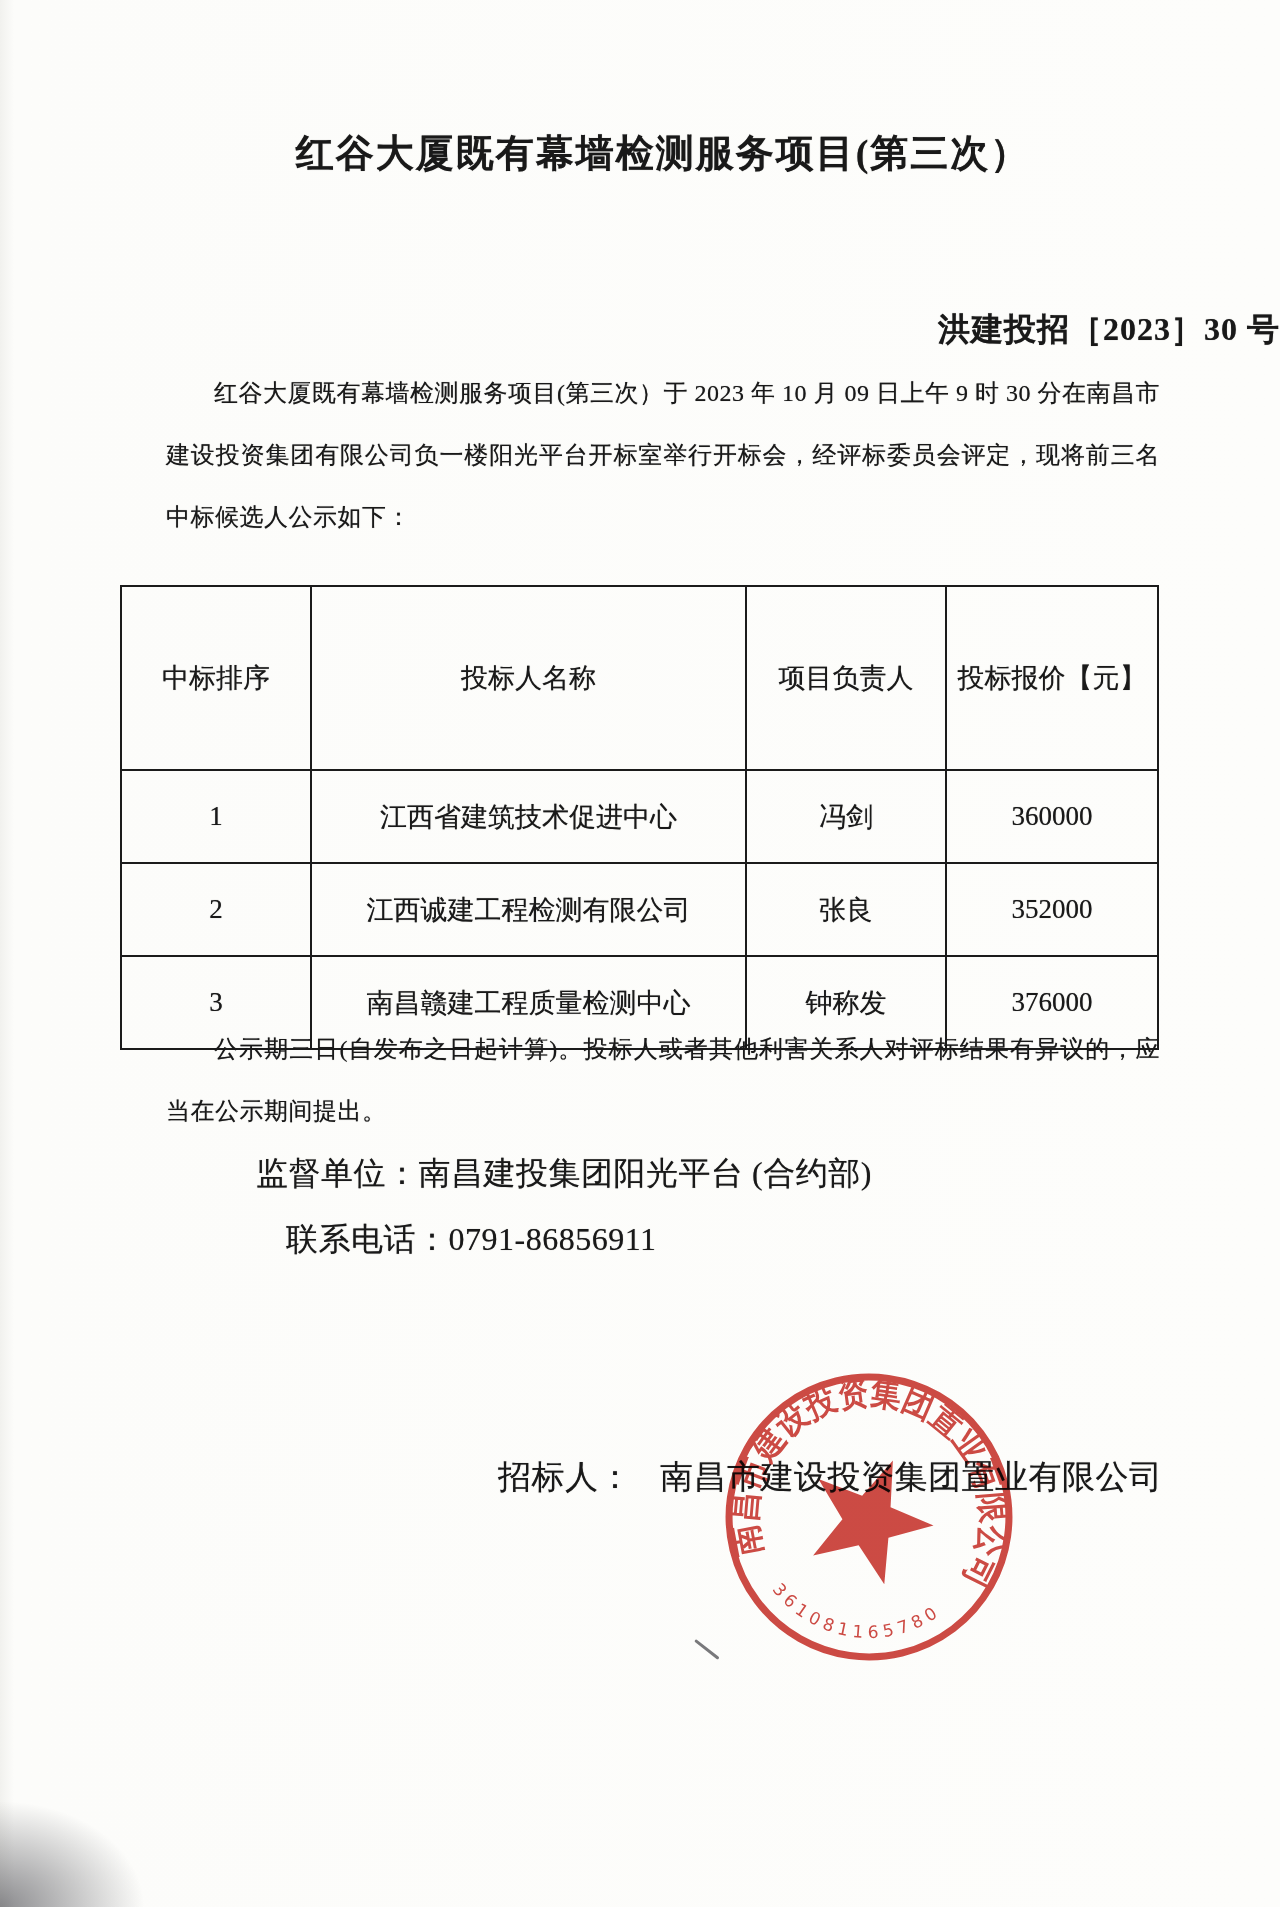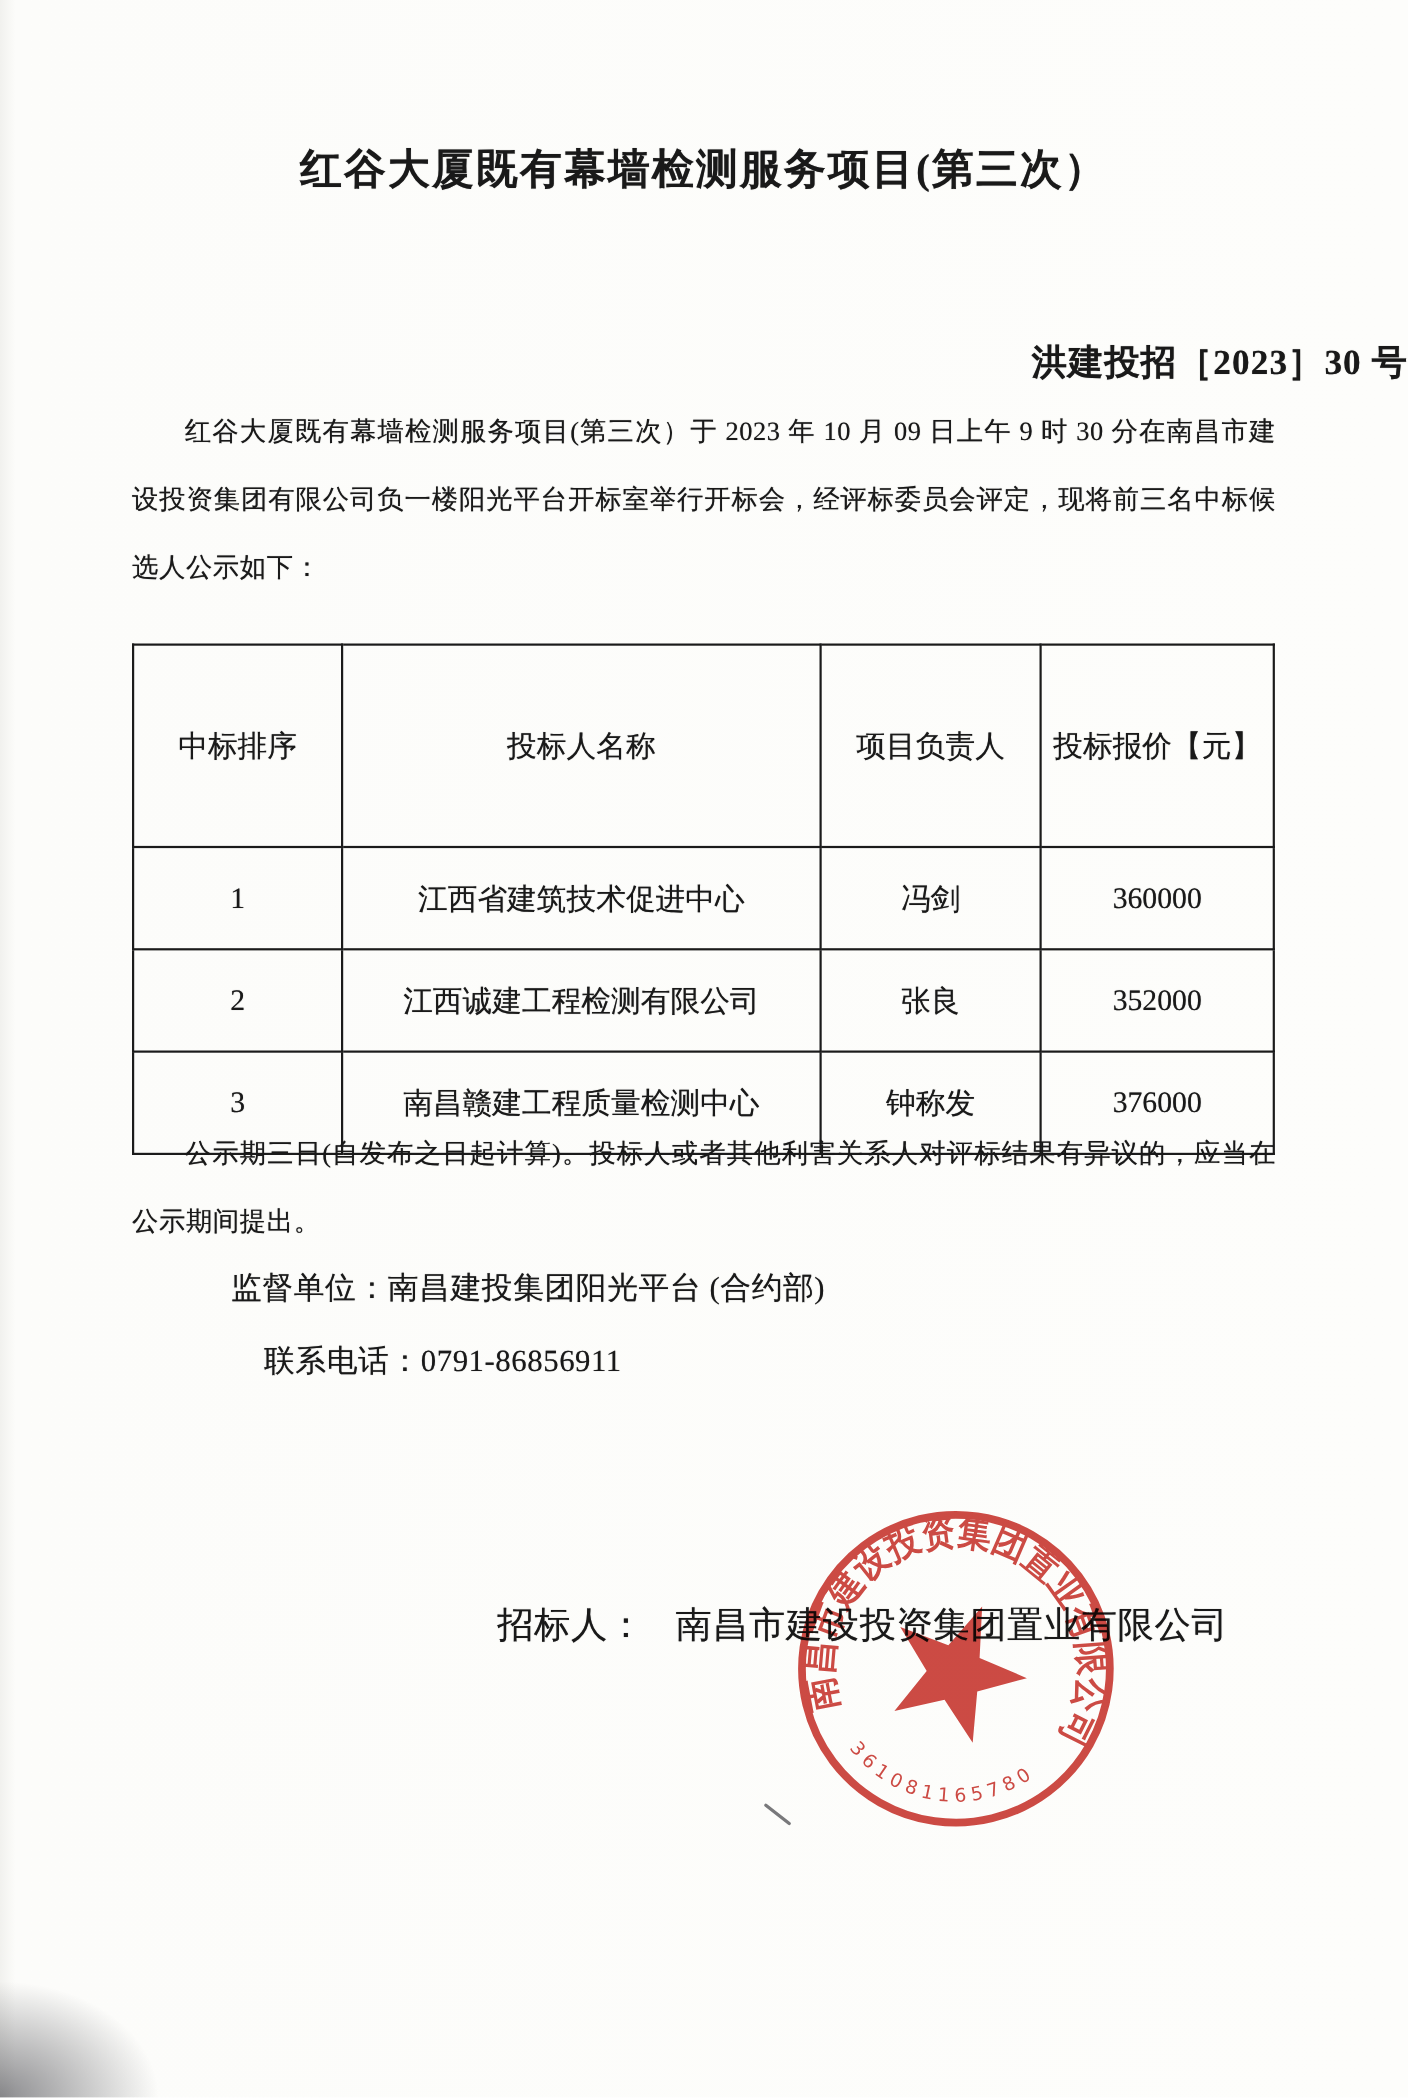--- a/index.html
+++ b/index.html
@@ -4,39 +4,39 @@
 <style>
   :root { --seal-color:#c8322b; --ink:#191919; }
   * { margin:0; padding:0; box-sizing:border-box; }
   html,body { background:#ffffff; }
   .page {
     position:relative; width:1280px; height:1907px; overflow:hidden;
     background:linear-gradient(90deg,#f1f1ee 0px,#fcfcfa 14px,#fdfdfb 100%);
     font-family:"Liberation Serif","DejaVu Serif",serif;
     color:var(--ink);
   }
-  .scan { text-shadow:0 0 0.7px rgba(25,25,25,0.65); }
+  .scan { text-shadow:0 0 0.7px rgba(25,25,25,0.65);padding-left:46px; }
   .title {
     position:absolute; left:0; width:100%; text-align:center;
     font-size:38px; font-weight:700; letter-spacing:2px;
   }
   .title1 { top:128px; }
   .title2 { top:226px; }
   .docno {
     position:absolute; left:0; width:100%; top:308px; text-align:right;
     font-size:32px; font-weight:700; letter-spacing:1px;
   }
   .para {
     position:absolute; left:120px; width:1040px;
     font-size:24px; line-height:62px; text-align:justify;
     text-indent:2em; letter-spacing:0.5px;
   }
   .para1 { top:362px; }
   .para2 { top:1018px; }
-  .line { position:absolute; font-size:28px; letter-spacing:0.5px; white-space:nowrap; }
+  .line { position:absolute; font-size:32px; letter-spacing:0.5px; white-space:nowrap; }
   .supervisor { left:210px; top:1152px; }
   .phone { left:210px; top:1218px;margin-left:30px; }
   .tenderer { left:452px; top:1455px; font-size:33px; }
   .tenderer .name { margin-left:28px; }
   .sign-date { left:688px; top:1526px; font-size:29px; }
   table.bids {
     position:absolute; left:120px; top:585px; width:1037px;
     border-collapse:collapse; table-layout:fixed;
     font-size:27px; text-align:center;
   }

